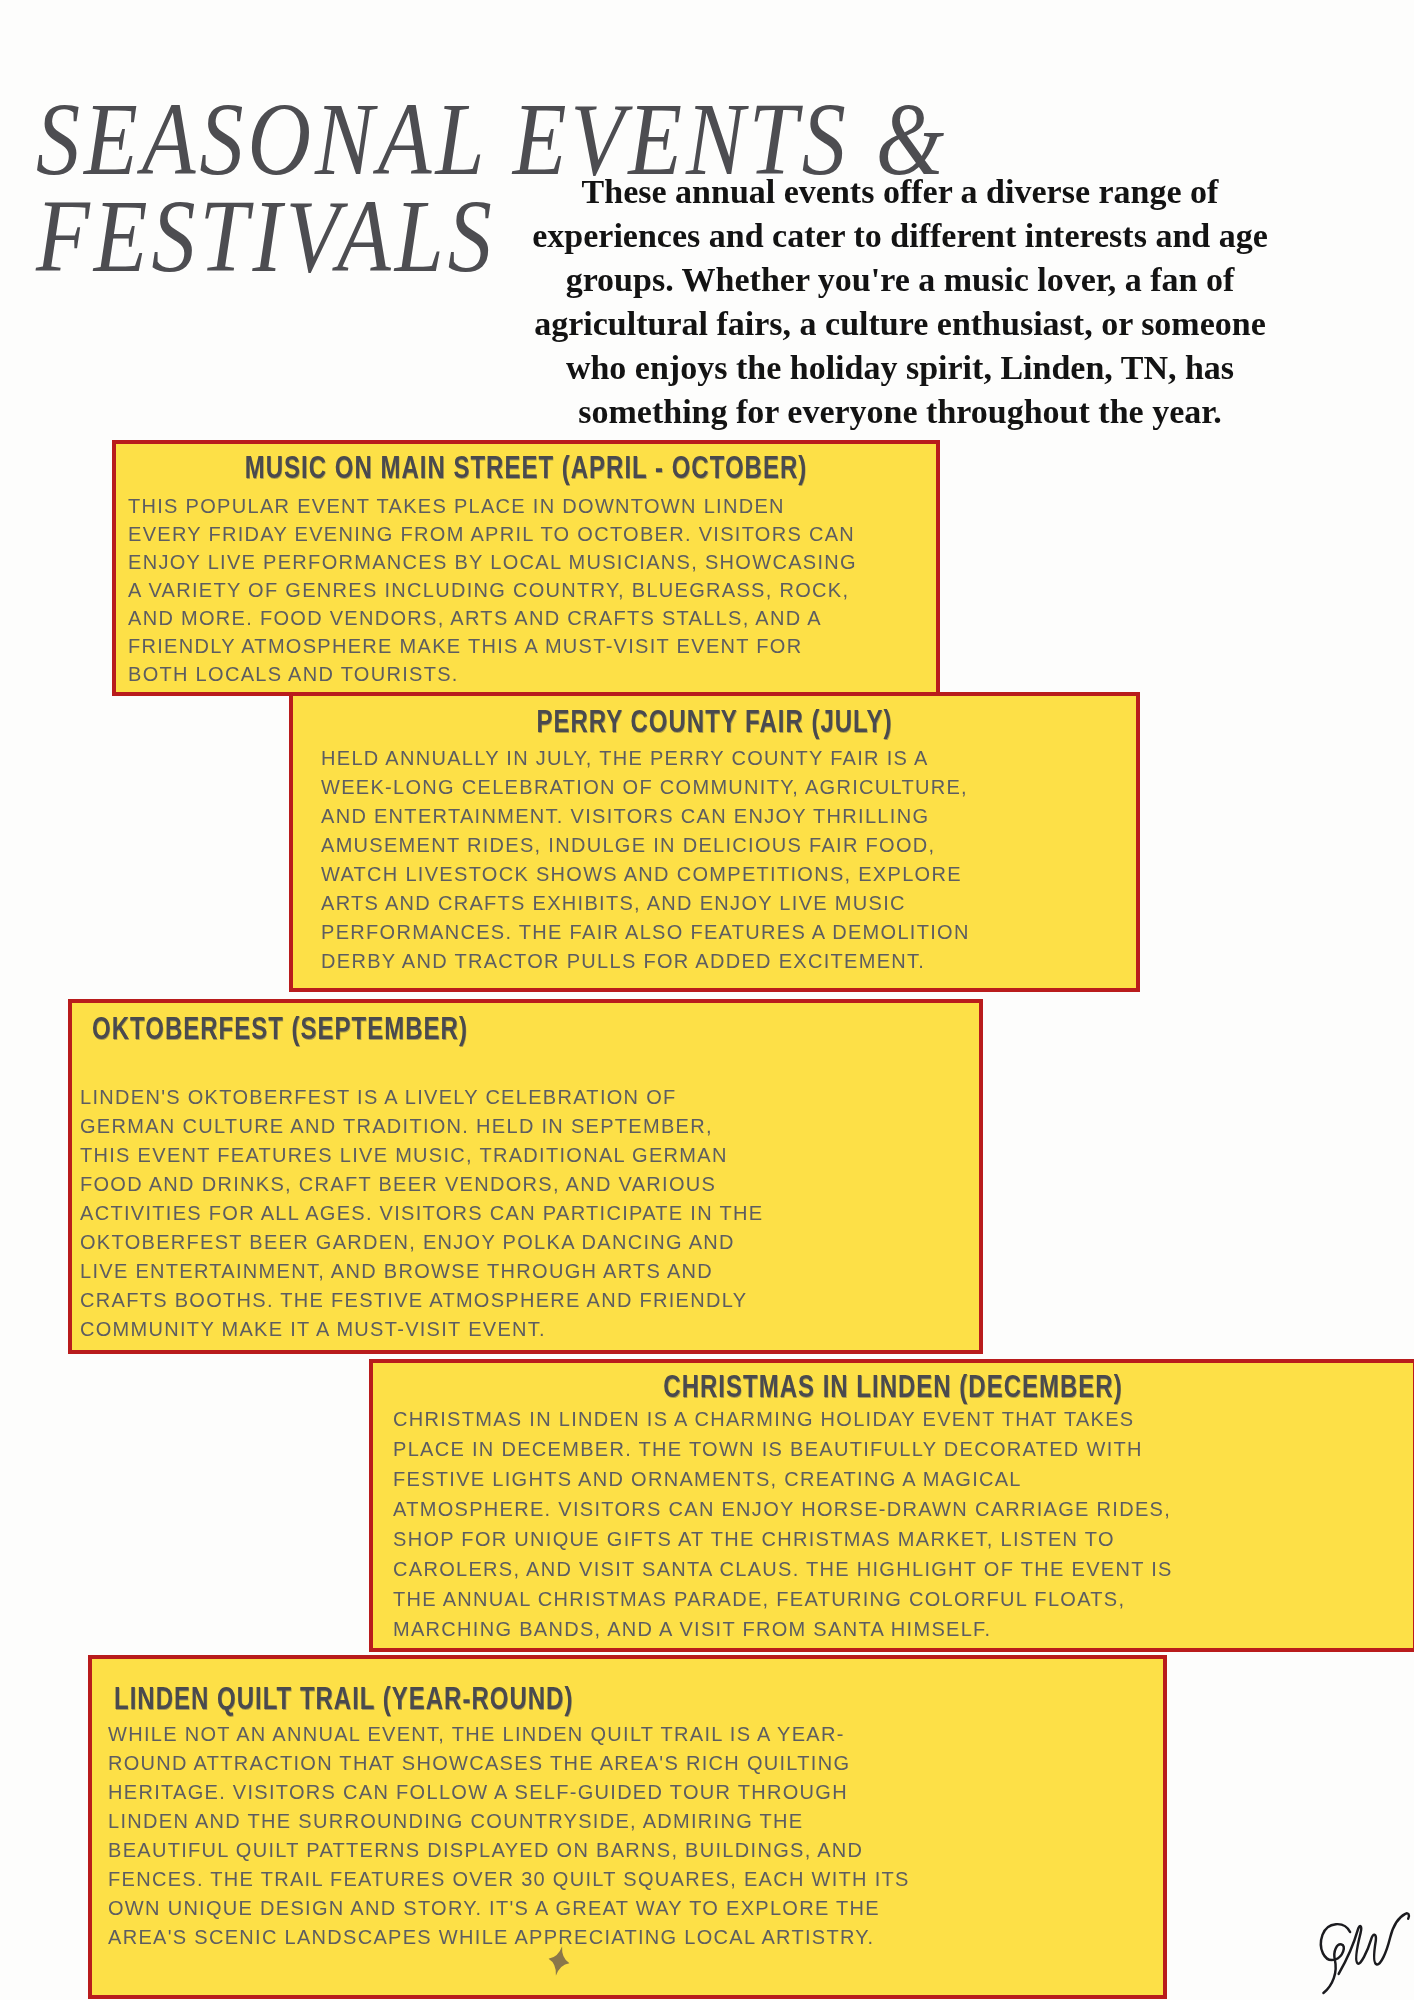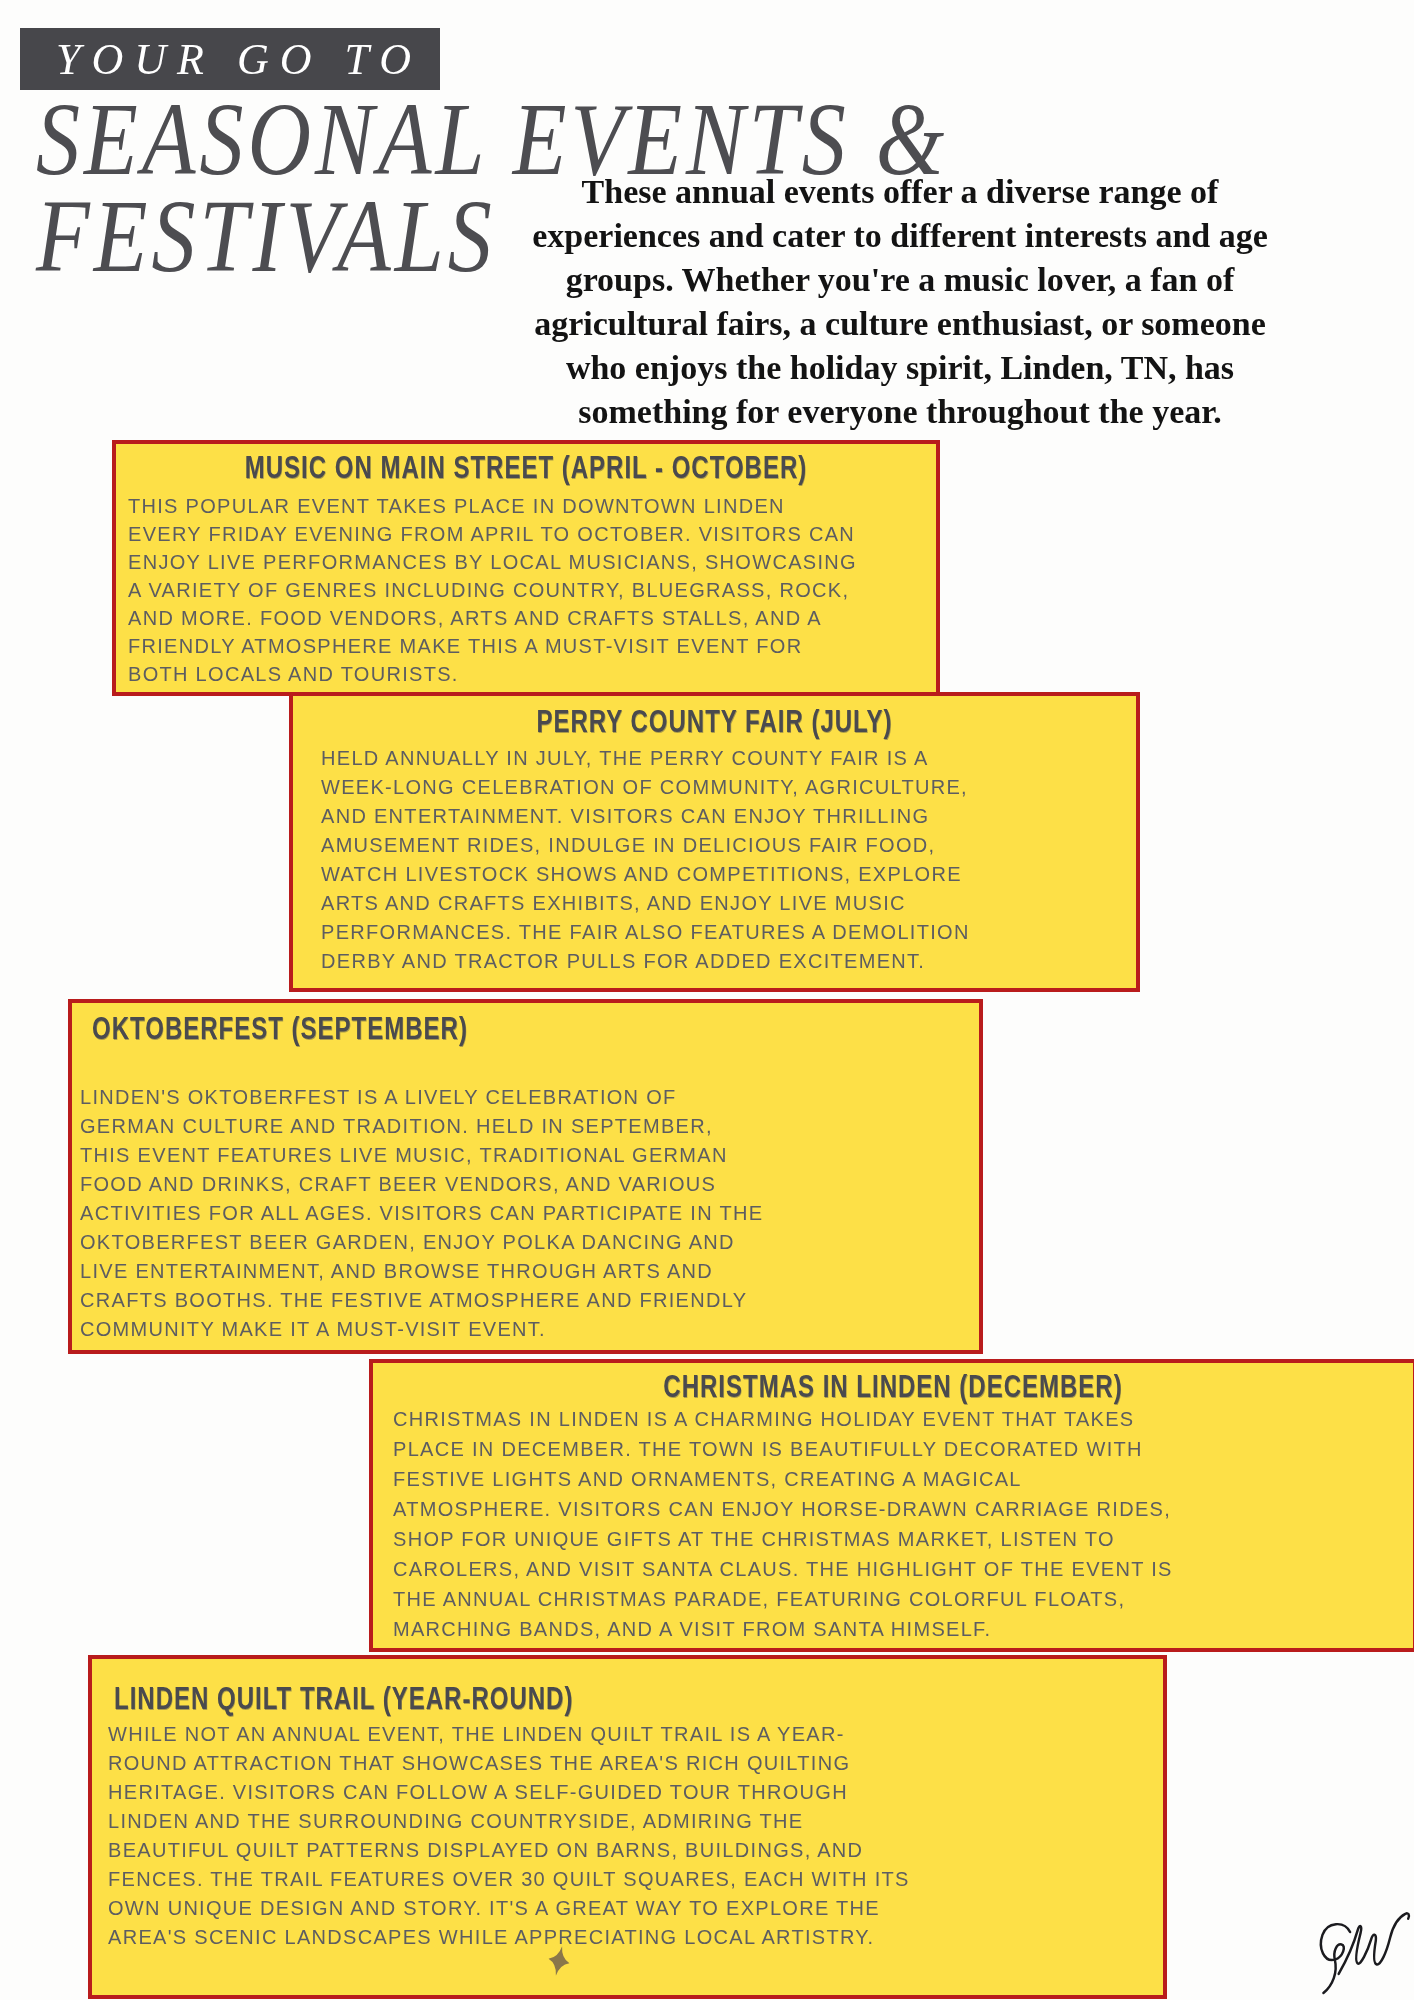--- a/index.html
+++ b/index.html
@@ -74,23 +74,20 @@
 
   
   .star { position:absolute; left:548px; top:1946px; width:22px; height:30px; transform:rotate(12deg); }
   .signature { position:absolute; left:1312px; top:1908px; width:100px; height:90px; }
 </style>
 </head>
 <body>
 
 <div class="page">
 
-  <div class="kicker">
-    <span>YOUR GO TO</span>
-  </div>
 
   <h1 class="title">
     <span>SEASONAL EVENTS &amp;</span>
     <span>FESTIVALS</span>
   </h1>
 
   <p class="intro">These annual events offer a diverse range of
 experiences and cater to different interests and age
 groups. Whether you're a music lover, a fan of
 agricultural fairs, a culture enthusiast, or someone

